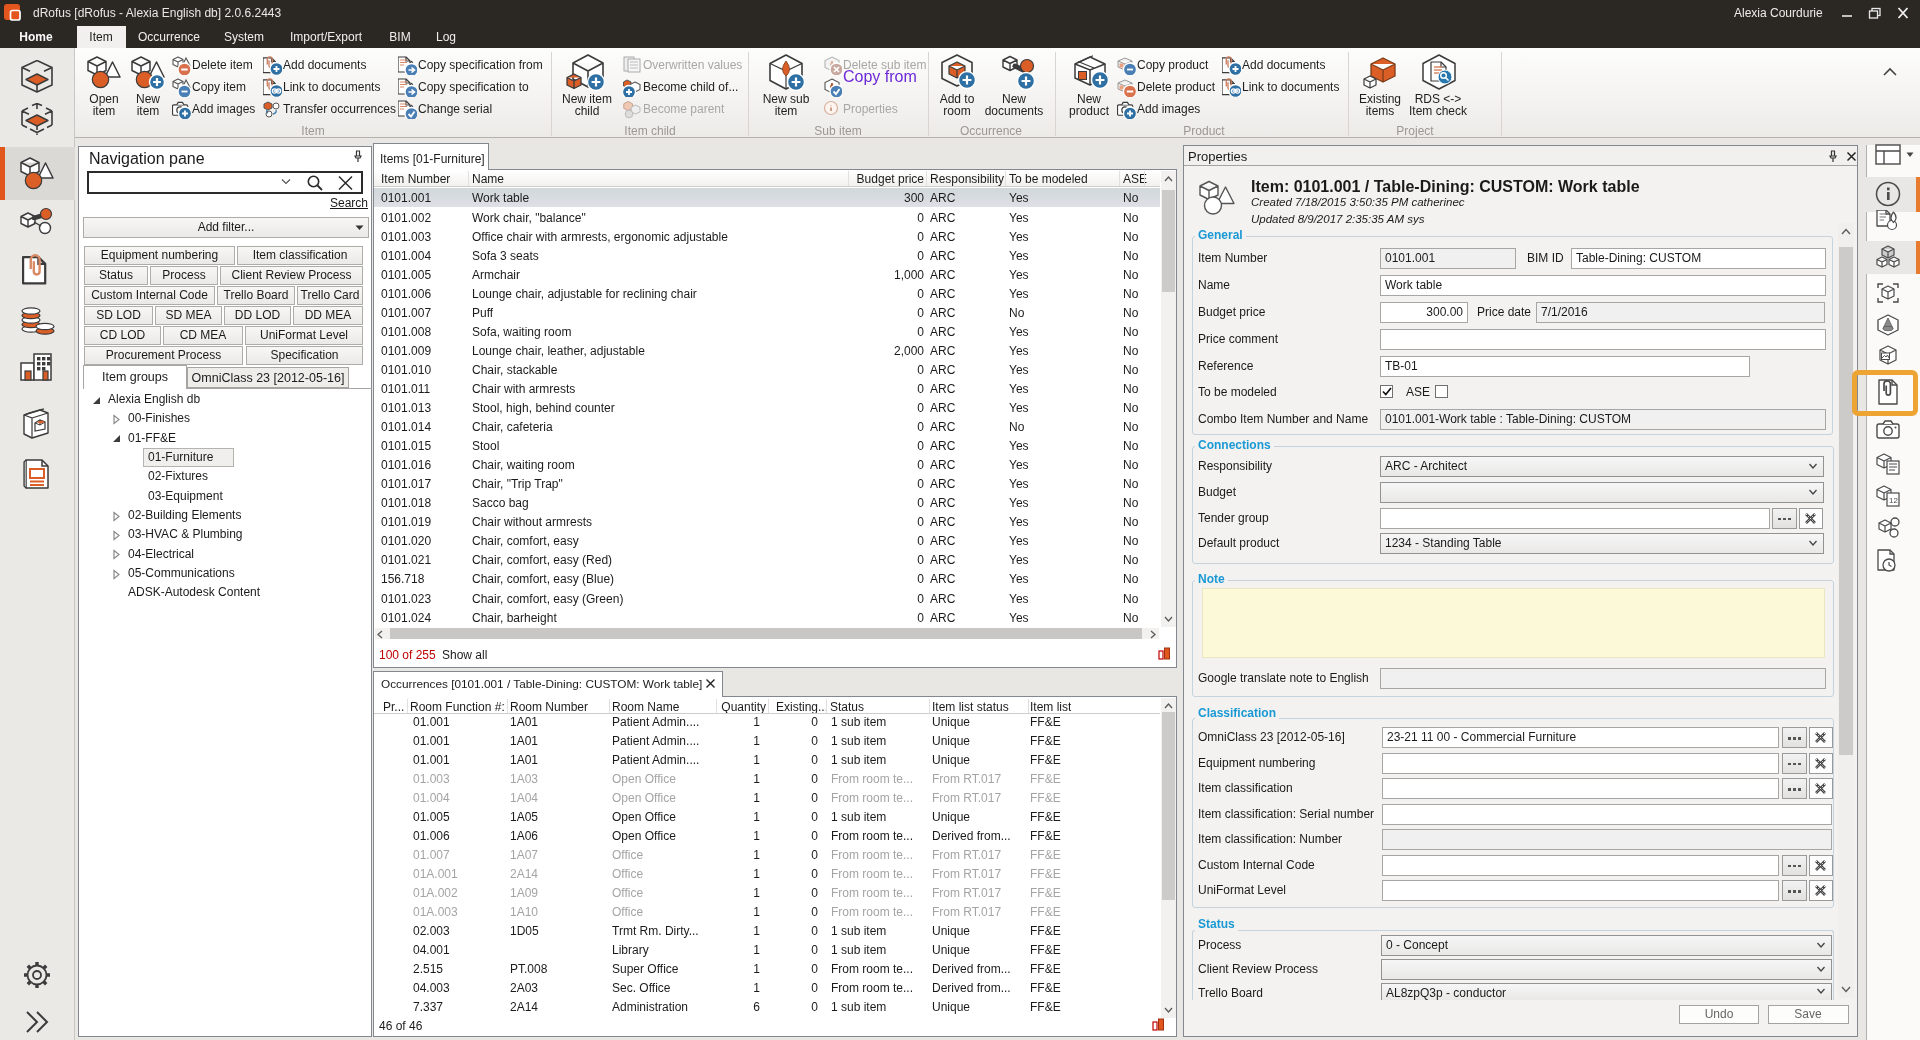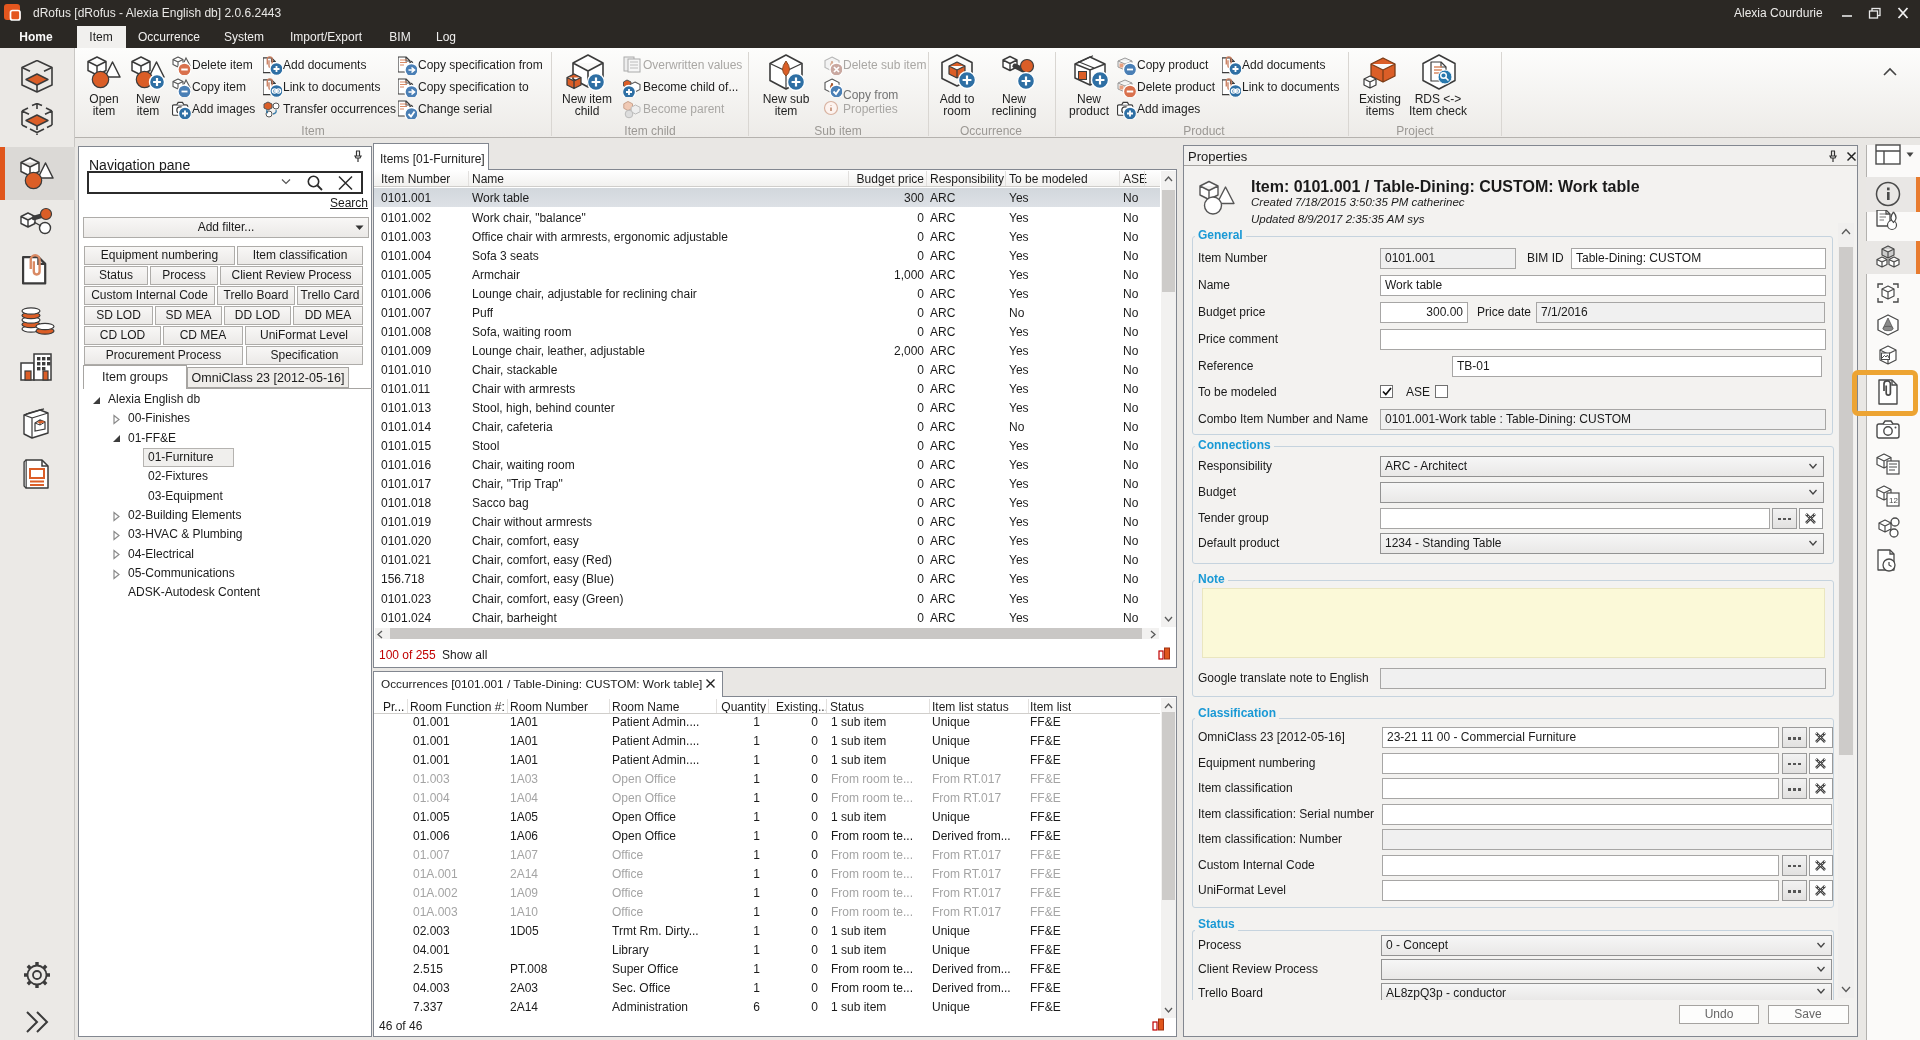--- a/index.html
+++ b/index.html
@@ -210,21 +210,21 @@
     <circle cx="13.5" cy="13.5" r="6.5" fill="#c9a8a0" stroke="#fff" stroke-width="1.3"></circle>
     <path d="M11.0 11.0 L16.0 16.0 M16.0 11.0 L11.0 16.0" stroke="#fff" stroke-width="1.7"></path>
   </svg>
 <div class="tx" style="left:843px;top:58px;color:#a9a7a4;font-size:12px">Delete sub item</div>
 <svg class="abs" style="left:823px;top:78px" width="19" height="19" viewBox="0 0 19 19">
     <path d="M9 1 L16 4.5 L16 11.5 L9 15 L2 11.5 L2 4.5 Z" fill="#fff" stroke="#555" stroke-width="1.1"></path>
     <path d="M9 5 q3 4 0 7 q-3 -3 0 -7" fill="#DB5E27" stroke="#8a4a22" stroke-width="0.8"></path>
     <circle cx="13.5" cy="13.5" r="6.5" fill="#4a7fb5" stroke="#fff" stroke-width="1.3"></circle>
     <path d="M10.5 13.5 L13.0 16.0 L16.5 11.0" fill="none" stroke="#fff" stroke-width="1.8"></path>
   </svg>
-<div class="tx" style="left:843px;top:88px;color:#737373;font-size:12px">Copy from</div>
+<div class="tx" style="left:843px;top:68px;color:#6d28d9;font-size:16px">Copy from</div>
 <svg class="abs" style="left:823px;top:100px" width="19" height="19" viewBox="0 0 19 19">
     <circle cx="8" cy="8" r="6.5" fill="#fdf3ef" stroke="#d8b2a0" stroke-width="1.2"></circle>
     <path d="M8 5 V5.5 M8 7.5 V11" stroke="#c08a70" stroke-width="1.6"></path>
   </svg>
 <div class="tx" style="left:843px;top:102px;color:#a9a7a4;font-size:12px">Properties</div>
 <svg class="abs" style="left:938px;top:54px" width="40" height="40" viewBox="0 0 40 40">
 <path d="M19 1 L34 8.5 L34 24.5 L19 32 L4 24.5 L4 8.5 Z" fill="none" stroke="#3b3b3b" stroke-width="1.6" stroke-linejoin="round"></path>
 <path d="M4 8.5 L19 16 L34 8.5 M19 16 L19 32" fill="none" stroke="#3b3b3b" stroke-width="0"></path>
 <path d="M19 8 L27 12 L27 20 L19 24 L11 20 L11 12 Z M11 12 L19 16 L27 12 M19 16 L19 24" fill="#DB5E27" stroke="#3b3b3b" stroke-width="1.2" stroke-linejoin="round"></path>
 <circle cx="29" cy="26" r="8.5" fill="#2E6FA4" stroke="#fff" stroke-width="1.4"></circle>
@@ -233,21 +233,21 @@
 <div class="tx" style="left:957px;top:92px;transform:translateX(-50%);color:#1e1e1e;font-size:12px;text-align:center">Add to</div>
 <div class="tx" style="left:957px;top:103.5px;transform:translateX(-50%);color:#1e1e1e;font-size:12px;text-align:center">room</div>
 <svg class="abs" style="left:995px;top:54px" width="42" height="40" viewBox="0 0 42 40">
 <path d="M8 6 L15 2.5 L22 6 L22 13 L15 16.5 L8 13 Z M8 6 L15 9.5 L22 6 M15 9.5 L15 16.5" fill="#fff" stroke="#3b3b3b" stroke-width="1.4" stroke-linejoin="round"></path>
 <path d="M20 12 L30 17" stroke="#3b3b3b" stroke-width="5" stroke-linecap="round" fill="none"></path>
 <circle cx="32" cy="12" r="6.5" fill="#DB5E27" stroke="#3b3b3b" stroke-width="1.2"></circle>
 <circle cx="31" cy="27" r="8.5" fill="#2E6FA4" stroke="#fff" stroke-width="1.4"></circle>
     <path d="M26.58 27 H35.42 M31 22.58 V31.42" stroke="#fff" stroke-width="2.2"></path>
   </svg>
 <div class="tx" style="left:1014px;top:92px;transform:translateX(-50%);color:#1e1e1e;font-size:12px;text-align:center">New</div>
-<div class="tx" style="left:1014px;top:103.5px;transform:translateX(-50%);color:#1e1e1e;font-size:12px;text-align:center">reclining</div>
+<div class="tx" style="left:1014px;top:103.5px;transform:translateX(-50%);color:#1e1e1e;font-size:12px;text-align:center">documents</div>
 <svg class="abs" style="left:1070px;top:54px" width="42" height="40" viewBox="0 0 42 40">
 <path d="M5 10 L20 3 L35 10 L35 24 L20 31 L5 24 Z" fill="#fff" stroke="#3b3b3b" stroke-width="1.5" stroke-linejoin="round"></path>
 <path d="M5 10 L20 16 L35 10 M20 16 L20 31" fill="none" stroke="#3b3b3b" stroke-width="1.5"></path>
 <path d="M8 7.5 L24 14 M23 1.8 L8 8.5" fill="none" stroke="#3b3b3b" stroke-width="1.2"></path>
 <rect x="8.5" y="17.5" width="8" height="8" fill="#DB5E27" stroke="#3b3b3b" stroke-width="1"></rect>
 <circle cx="30" cy="26" r="8.5" fill="#2E6FA4" stroke="#fff" stroke-width="1.4"></circle>
     <path d="M25.58 26 H34.42 M30 21.58 V30.42" stroke="#fff" stroke-width="2.2"></path>
   </svg>
 <div class="tx" style="left:1089px;top:92px;transform:translateX(-50%);color:#1e1e1e;font-size:12px;text-align:center">New</div>
 <div class="tx" style="left:1089px;top:103.5px;transform:translateX(-50%);color:#1e1e1e;font-size:12px;text-align:center">product</div>
@@ -397,21 +397,21 @@
 <g stroke-width="3.4">
 <path d="M16 3 V7 M16 25 V29 M3 16 H7 M25 16 H29 M6.8 6.8 L9.6 9.6 M22.4 22.4 L25.2 25.2 M6.8 25.2 L9.6 22.4 M22.4 9.6 L25.2 6.8"></path>
 </g>
     </g>
   </svg>
 <svg class="abs" style="left:23px;top:1009px" width="28" height="26" viewBox="0 0 28 26">
     <path d="M4 3 L14 13 L4 23 M14 3 L24 13 L14 23" fill="none" stroke="#3b3b3b" stroke-width="2"></path>
   </svg>
 
 <div class="abs" style="left:78px;top:146px;width:294px;height:891px;background:#fff;border:1px solid #828790"></div>
-<div class="tx" style="left:89px;top:157px;font-size:14px">Navigation pane</div>
+<div class="tx" style="left:89px;top:150px;font-size:16px">Navigation pane</div>
 <svg class="abs" style="left:352px;top:150px" width="12" height="13" viewBox="0 0 12 13">
     <path d="M4 1 H8 M4.5 1 V6 M7.5 1 V6 M3 6 H9 L8 8 H4 Z M6 8 V12" stroke="#333" stroke-width="1.2" fill="none"></path>
   </svg>
 <div class="abs" style="left:87px;top:171px;width:276px;height:23px;background:#fff;border:2px solid #2b2b2b"></div>
 <svg class="abs" style="left:281px;top:178px" width="10" height="8" viewBox="0 0 10 8">
     <path d="M1 1.5 L5 5.5 L9 1.5" fill="none" stroke="#555" stroke-width="1.2"></path>
   </svg>
 <svg class="abs" style="left:306px;top:174px" width="18" height="18" viewBox="0 0 18 18">
     <circle cx="7.5" cy="7.5" r="5.2" fill="none" stroke="#2b2b2b" stroke-width="1.6"></circle>
     <path d="M11.5 11.5 L16 16" stroke="#2b2b2b" stroke-width="1.8"></path>
@@ -850,21 +850,21 @@
 <div class="inp" style="left:1571px;top:248px;width:255px">Table-Dining: CUSTOM</div>
 <div class="tx" style="left:1198px;top:278px;font-size:12px">Name</div>
 <div class="inp" style="left:1380px;top:275px;width:446px">Work table</div>
 <div class="tx" style="left:1198px;top:305px;font-size:12px">Budget price</div>
 <div class="inp" style="left:1380px;top:302px;width:88px;text-align:right">300.00</div>
 <div class="tx" style="left:1477px;top:305px;font-size:12px">Price date</div>
 <div class="inp dis" style="left:1536px;top:302px;width:289px">7/1/2016</div>
 <div class="tx" style="left:1198px;top:332px;font-size:12px">Price comment</div>
 <div class="inp" style="left:1380px;top:329px;width:446px"></div>
 <div class="tx" style="left:1198px;top:358.5px;font-size:12px">Reference</div>
-<div class="inp" style="left:1452px;top:355.5px;width:370px">TB-01</div>
+<div class="inp" style="left:1380px;top:355.5px;width:370px">TB-01</div>
 <div class="tx" style="left:1198px;top:385px;font-size:12px">To be modeled</div>
 <div class="abs" style="left:1380px;top:384.5px;width:13px;height:13px;background:#fff;border:1px solid #707070"></div>
 <svg class="abs" style="left:1381.5px;top:386.5px" width="10" height="9" viewBox="0 0 10 9">
     <path d="M1 4.5 L3.8 7.5 L9 1" fill="none" stroke="#111" stroke-width="1.7"></path>
   </svg>
 <div class="tx" style="left:1406px;top:384.5px;font-size:12px">ASE</div>
 <div class="abs" style="left:1435px;top:384.5px;width:13px;height:13px;background:#fff;border:1px solid #707070"></div>
 <div class="tx" style="left:1198px;top:412px;font-size:12px">Combo Item Number and Name</div>
 <div class="inp dis" style="left:1380px;top:409px;width:446px">0101.001-Work table : Table-Dining: CUSTOM</div>
 <div class="fs" style="left:1192px;top:446px;width:642px;height:118px"></div>

